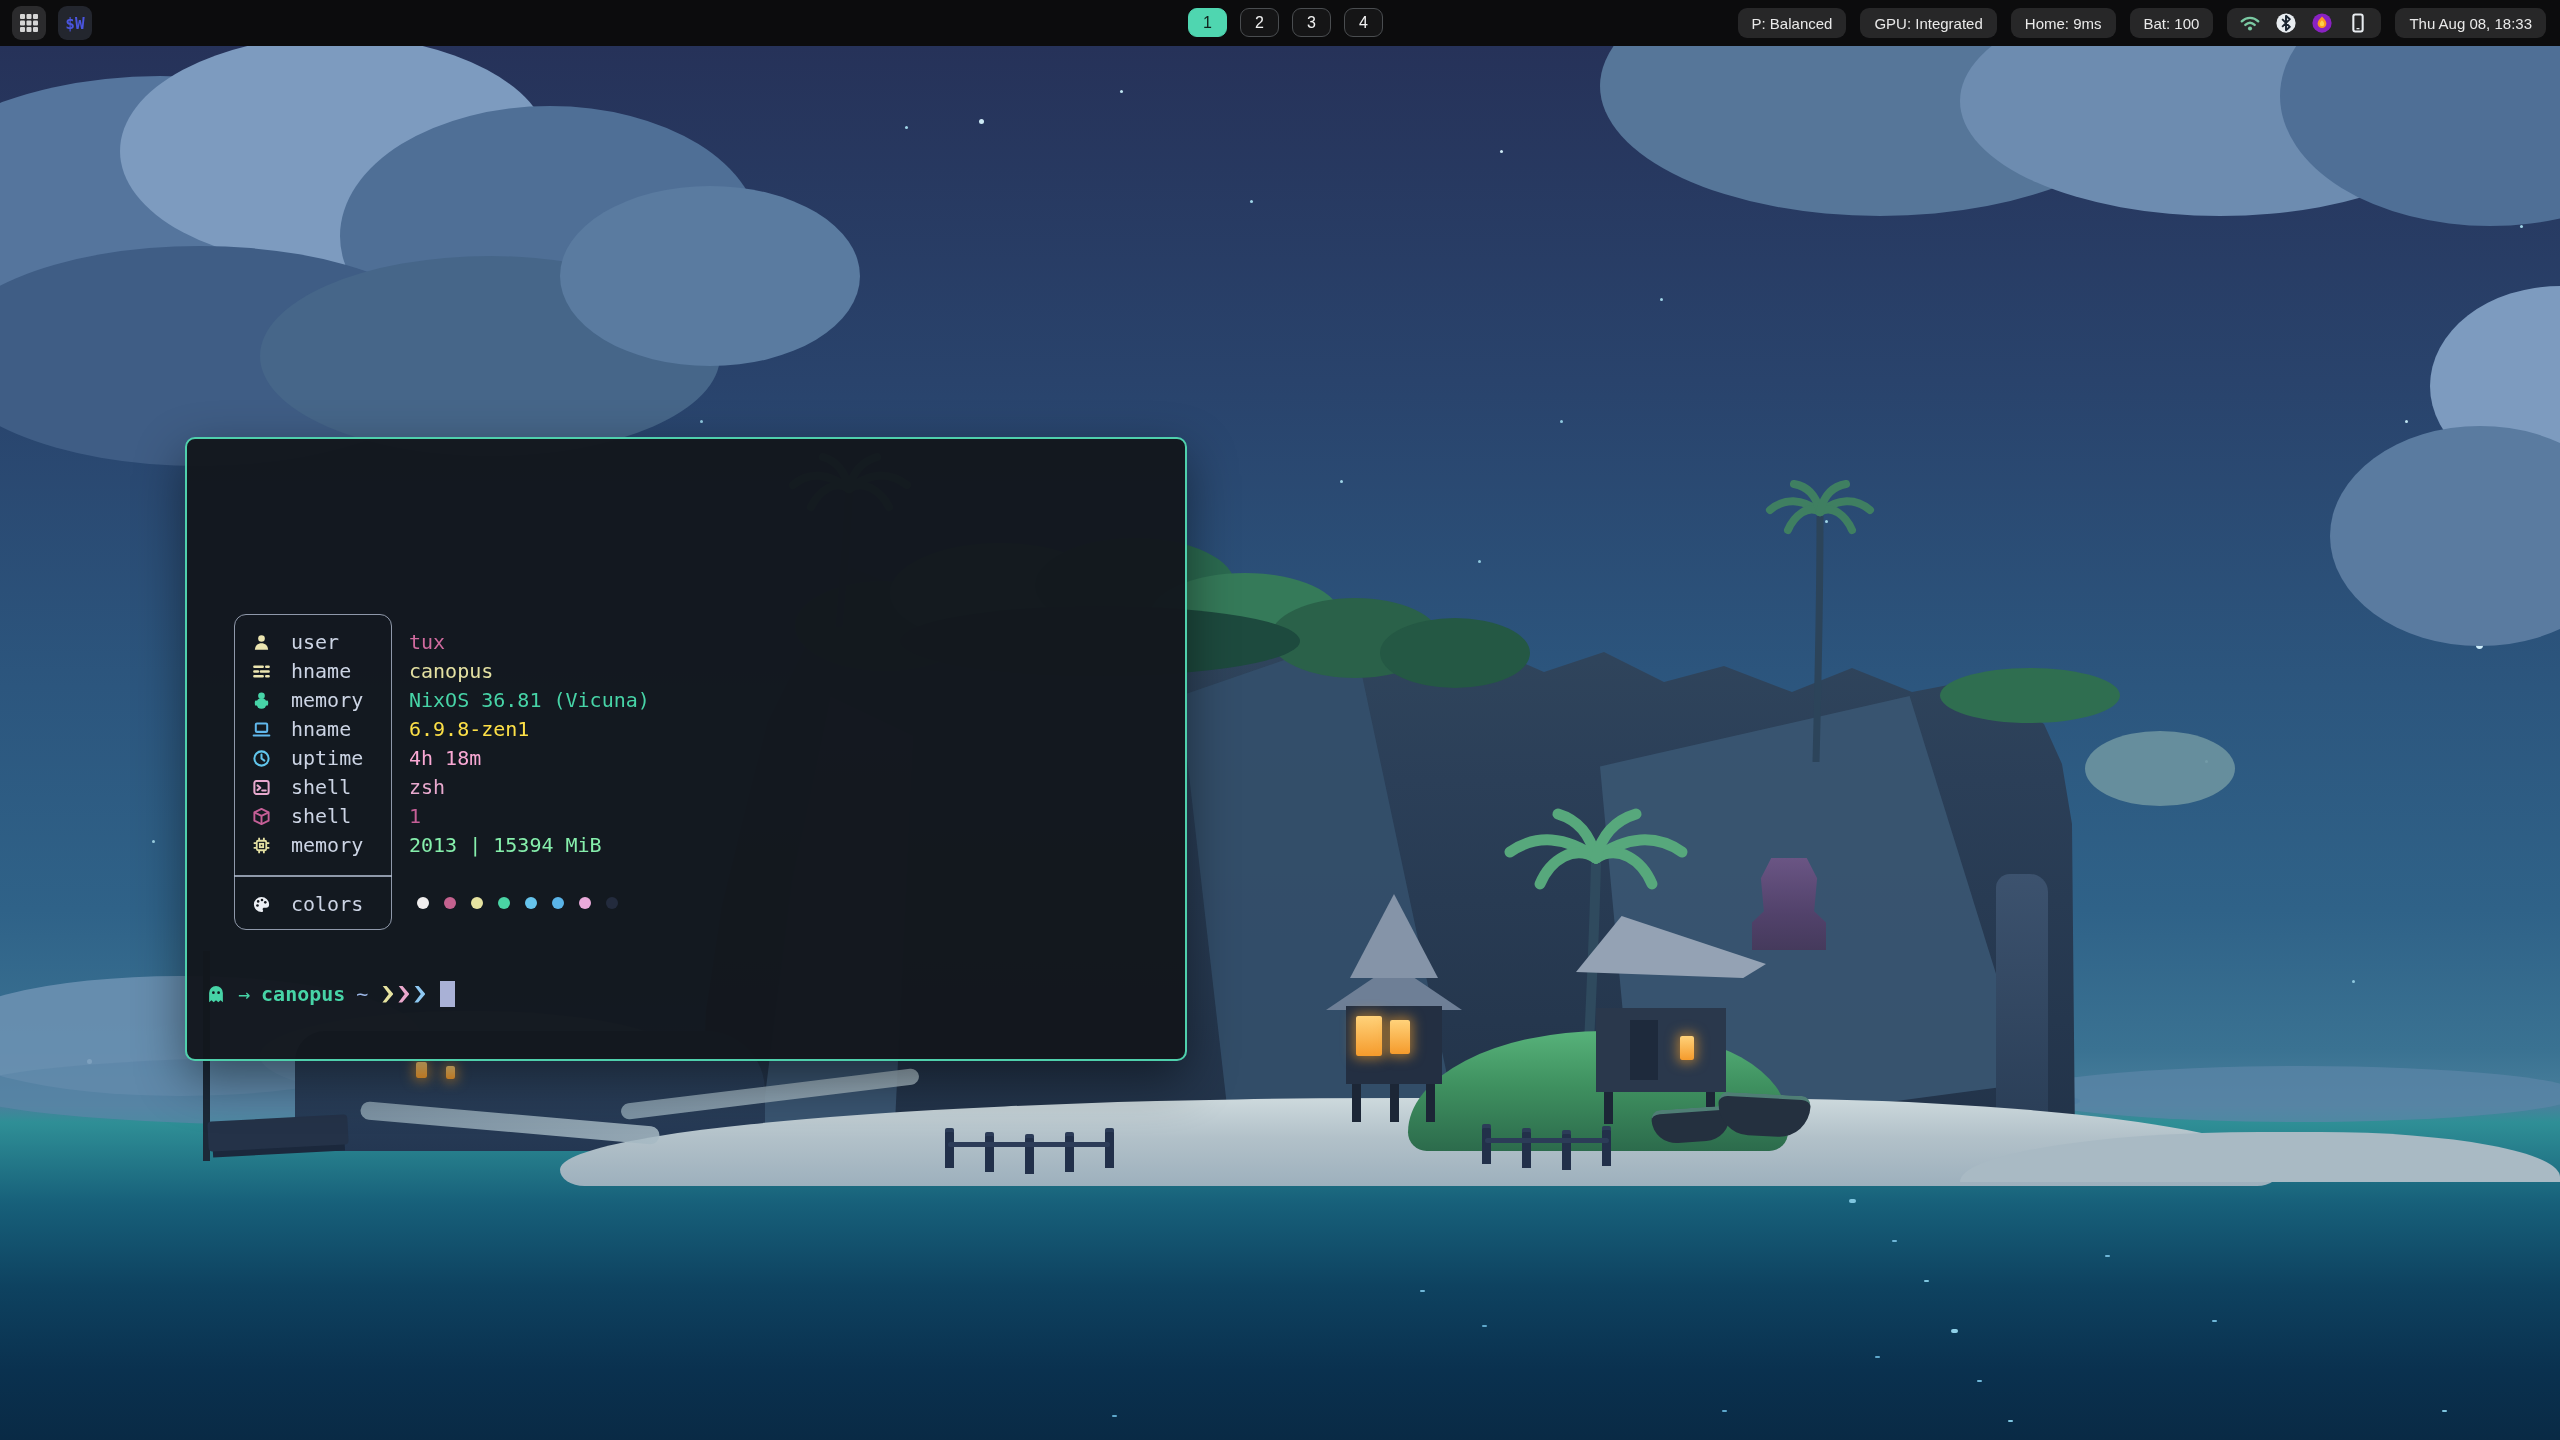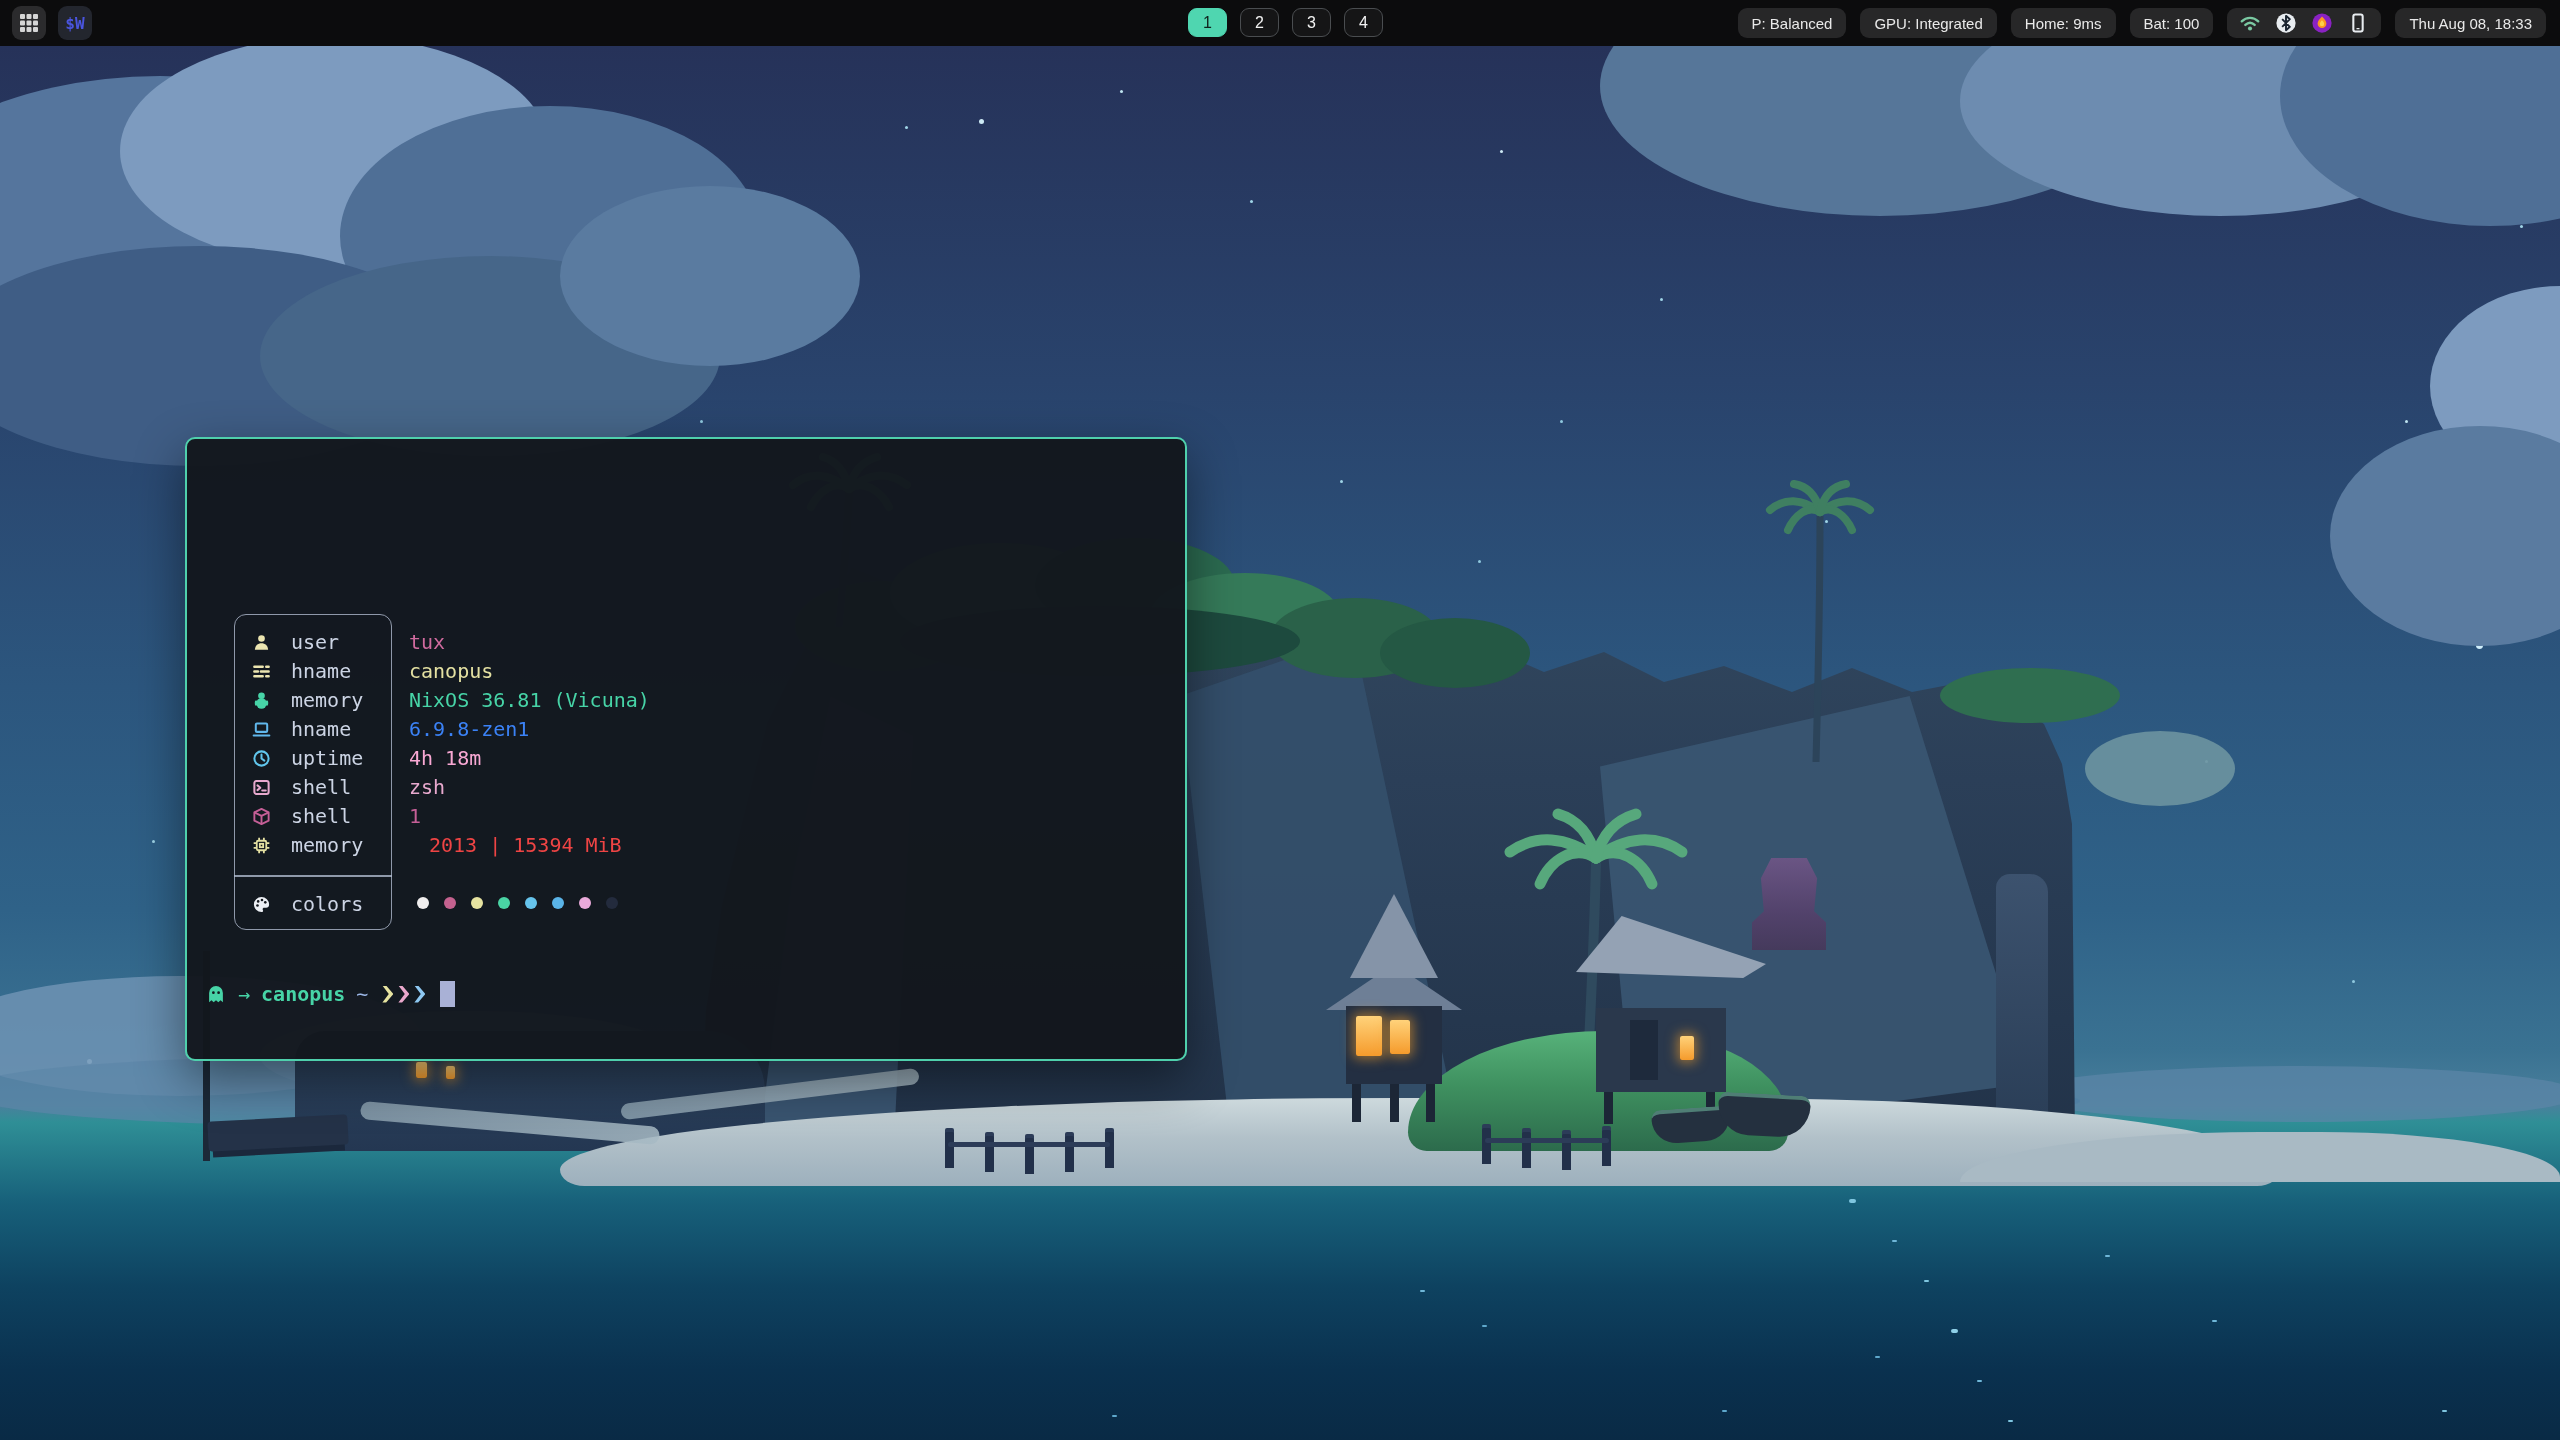--- a/index.html
+++ b/index.html
@@ -313,21 +313,21 @@
     <span class="fvalue" style="color: rgb(71, 212, 167);">NixOS 36.81 (Vicuna)</span>
   </div>
   <div class="frow" style="top:277px;">
     <span class="ficon" style="color: rgb(97, 184, 236);">
       <svg width="19" height="19" viewBox="0 0 16 16" stroke="currentColor" stroke-width="1.7" fill="none" stroke-linecap="round">
           <rect x="3.2" y="3" width="9.6" height="7" rx="1"></rect>
           <path d="M1.4 13h13.2"></path>
         </svg>
     </span>
     <span class="flabel">hname</span>
-    <span class="fvalue" style="color: #3b82f6;">6.9.8-zen1</span>
+    <span class="fvalue" style="color: #fde047;">6.9.8-zen1</span>
   </div>
   <div class="frow" style="top:306px;">
     <span class="ficon" style="color: rgb(97, 198, 236);">
       <svg width="19" height="19" viewBox="0 0 16 16" stroke="currentColor" stroke-width="1.7" fill="none" stroke-linecap="round">
           <circle cx="8" cy="8" r="6"></circle>
           <path d="M8 4.6V8l2.4 1.8"></path>
         </svg>
     </span>
     <span class="flabel">uptime</span>
     <span class="fvalue" style="color: #f9a8d4;">4h 18m</span>
@@ -354,21 +354,21 @@
   </div>
   <div class="frow" style="top:393px;">
     <span class="ficon" style="color: rgb(228, 224, 162);">
       <svg width="19" height="19" viewBox="0 0 16 16" stroke="currentColor" stroke-width="1.5" fill="none">
           <rect x="4" y="4" width="8" height="8" rx="1.2"></rect>
           <rect x="6.6" y="6.6" width="2.8" height="2.8"></rect>
           <path d="M6 1.4v2M10 1.4v2M6 12.6v2M10 12.6v2M1.4 6h2M1.4 10h2M12.6 6h2M12.6 10h2"></path>
         </svg>
     </span>
     <span class="flabel">memory</span>
-    <span class="fvalue" style="color: #ef4444; margin-left: 20px;">2013 | 15394 MiB</span>
+    <span class="fvalue" style="color: #86efac;">2013 | 15394 MiB</span>
   </div>
 
   <div class="frow" style="top:452px;">
     <span class="ficon" style="color:#eceff4;">
       <svg width="19" height="19" viewBox="0 0 16 16">
           <path fill="currentColor" d="M8 1.6a6.4 6.4 0 1 0 0 12.8c1.1 0 1.6-.7 1.2-1.6-.5-1-.1-2 1-2h1.7c1.4 0 2.5-1 2.5-2.8A6.4 6.4 0 0 0 8 1.6z"></path>
           <g fill="#14171d">
             <circle cx="5.2" cy="5.4" r="1.1"></circle>
             <circle cx="8.4" cy="4.2" r="1.1"></circle>
             <circle cx="11.2" cy="6.2" r="1.1"></circle>

